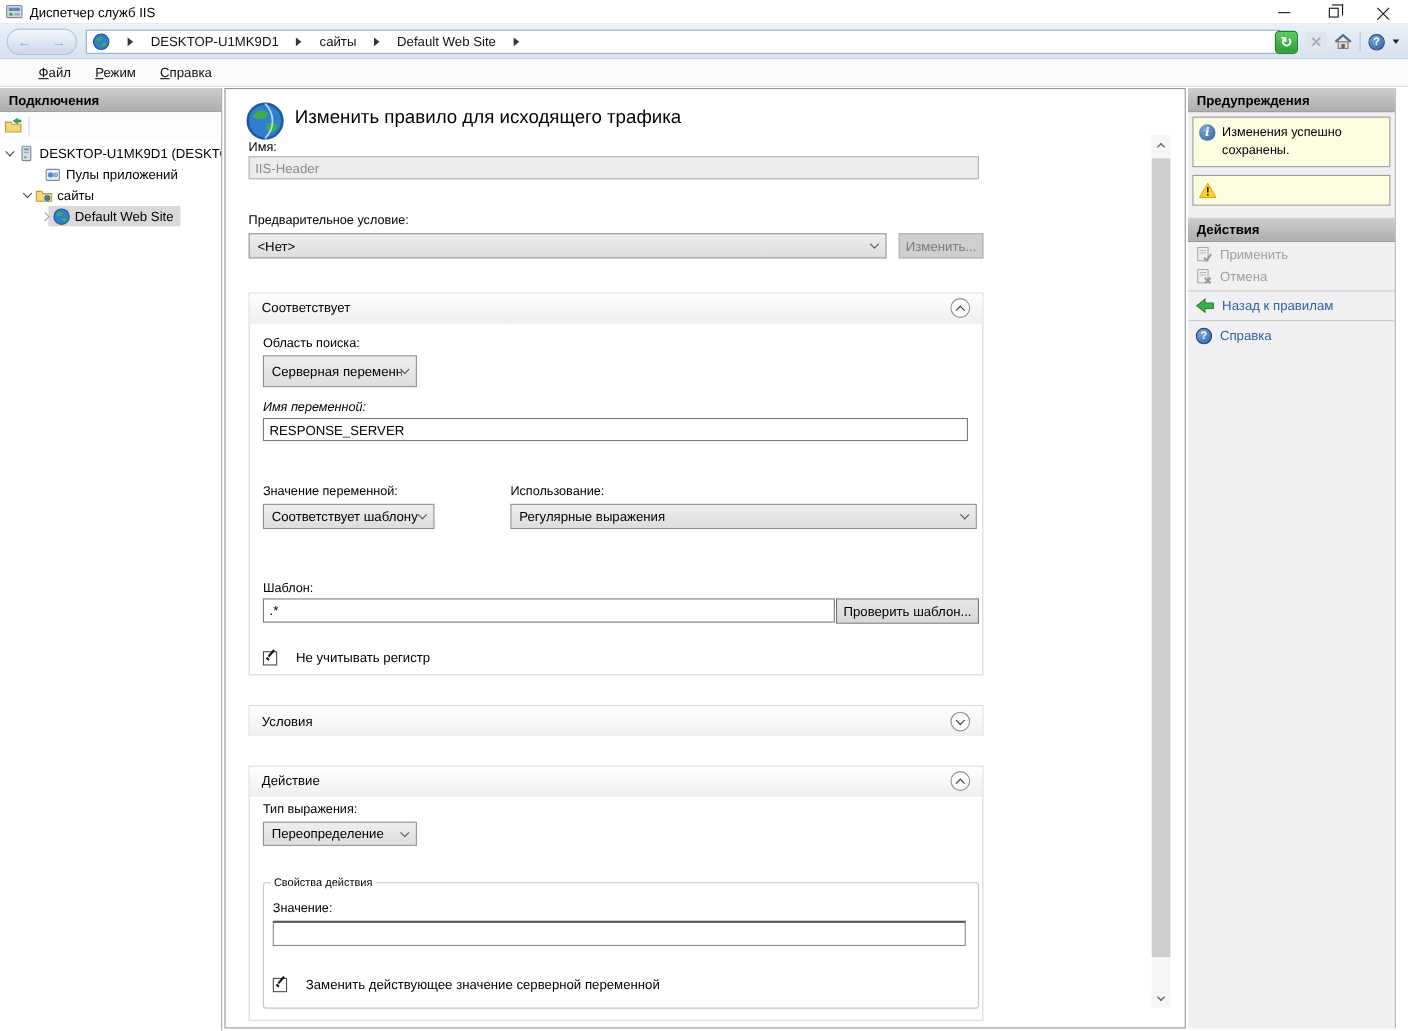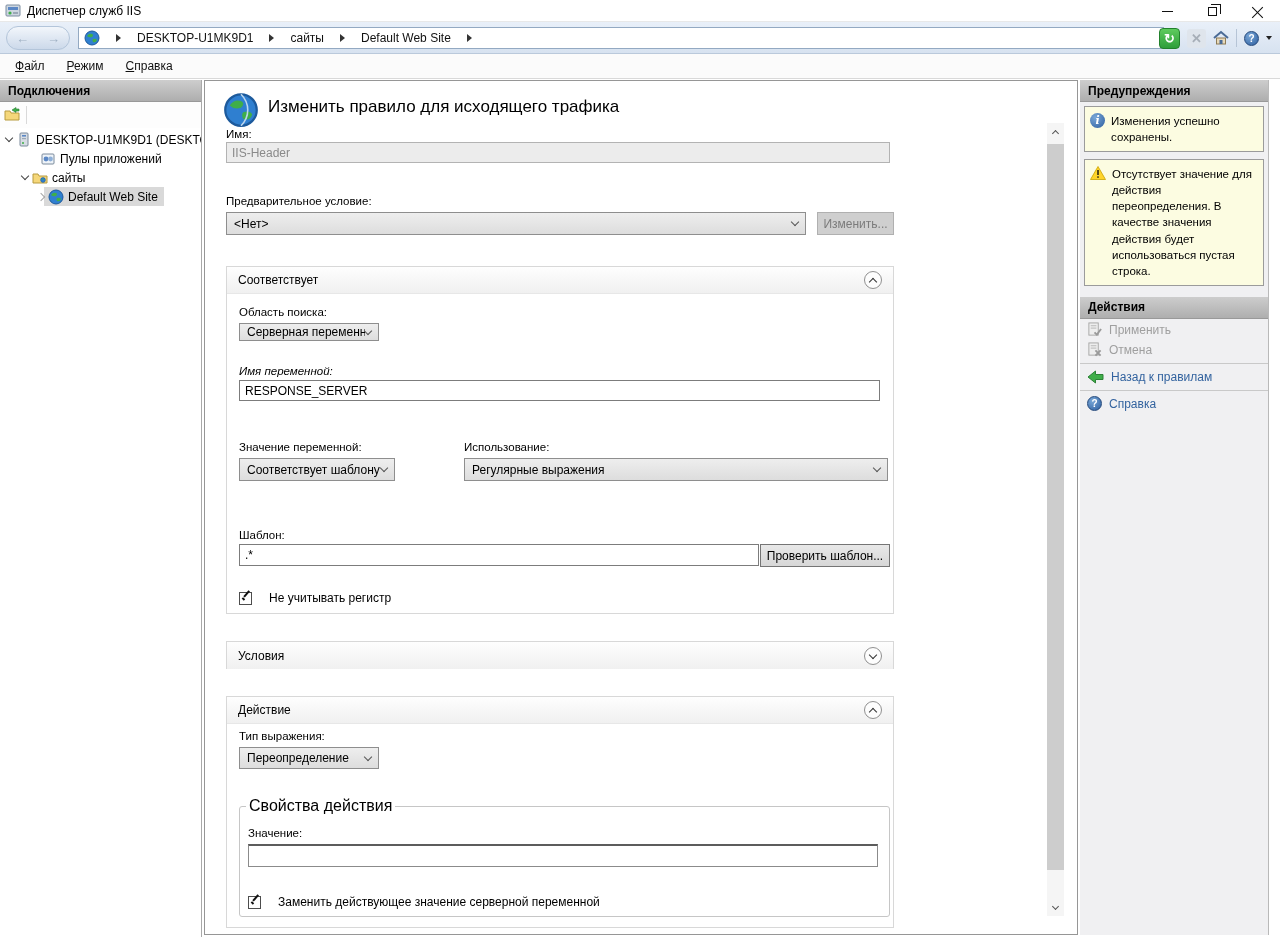--- a/index.html
+++ b/index.html
@@ -27,21 +27,21 @@
   .address-input { position:absolute; left:78px; top:5px; width:1086px; height:22px; background:#fff; border:1px solid #93a9c2; display:flex; align-items:center; padding-left:5px; gap:16px; }
   .crumb { font-size:12px; color:#111; }
   .tri-sep { width:0; height:0; border-left:5px solid #333; border-top:4px solid transparent; border-bottom:4px solid transparent; }
   .bar-icons { position:absolute; right:8px; top:5px; height:22px; display:flex; align-items:center; gap:7px; }
   .bar-sep { width:1px; height:18px; background:#b6c4d6; }
   .refresh-btn { width:21px; height:21px; border-radius:4px; background:linear-gradient(#5ecb5e,#2e9e3a); border:1px solid #22812c; color:#fff; font-size:13px; font-weight:bold; display:flex; align-items:center; justify-content:center; }
   .stop-btn { width:19px; height:19px; border-radius:3px; background:#dfe5ec; color:#a7afb8; font-size:13px; font-weight:bold; display:flex; align-items:center; justify-content:center; }
   .caret-down { width:0; height:0; border-top:4px solid #222; border-left:3.5px solid transparent; border-right:3.5px solid transparent; }
 
   
-  .menubar { position:absolute; top:54px; left:0; right:0; height:25px; background:#fbfbfb; border-bottom:1px solid #d9d9d9; display:flex; align-items:center; padding-left:4px;text-align:right; }
+  .menubar { position:absolute; top:54px; left:0; right:0; height:25px; background:#fbfbfb; border-bottom:1px solid #d9d9d9; display:flex; align-items:center; padding-left:24px;text-align:right; }
   .menu-item { font-size:12px; color:#111; padding:3px 11px; }
 
   
   .content { position:absolute; top:79px; left:0; right:0; bottom:0; background:#fff; }
 
   .panel-header { height:22px; background:linear-gradient(#cdcdcd,#aeaeae); border-bottom:1px solid #999; display:flex; align-items:center; padding:0 8px; font-size:12px; font-weight:bold; color:#000; }
 
   
   .left-panel { position:absolute; left:0; top:1px; bottom:0; width:202px; border-right:1px solid #a9a9a9; background:#fff; }
   .lp-toolbar { height:26px; background:#fdfdfd; display:flex; align-items:center; padding-left:4px; }
@@ -71,21 +71,21 @@
   .circle-btn .chev { border-color:#333; }
   .circle-btn .chev.up { transform:rotate(225deg); margin-top:3px; }
   .circle-btn .chev.down { margin-top:-2px; }
 
   .checkbox { position:absolute; display:flex; align-items:center; gap:17px; font-size:12px; }
   .cb-box { width:13px; height:13px; border:1px solid #4d4d4d; background:#fff; position:relative; flex:none; }
   .cb-box.checked::before { content:""; position:absolute; left:2px; top:5px; width:3px; height:1.8px; background:#111; transform:rotate(45deg); }
   .cb-box.checked::after { content:""; position:absolute; left:3.5px; top:3px; width:8px; height:1.8px; background:#111; transform:rotate(-50deg); transform-origin:left center; }
 
   fieldset.props { position:absolute; border:1px solid #c6c6c6; border-radius:3px; background:#fff; }
-  fieldset.props legend { font-size:16px; margin-left:6px; padding:0 3px; }
+  fieldset.props legend { font-size:10px; margin-left:6px; padding:0 3px; }
 
   
   .sb { position:absolute; right:13px; top:42px; width:17px; height:793px; background:#f5f5f5; }
   .sb-arrow { position:absolute; left:0; width:17px; height:17px; display:flex; align-items:center; justify-content:center; background:#f5f5f5; }
   .sb-arrow .chev { border-color:#555; width:5px; height:5px; }
   .sb-arrow .chev.up { transform:rotate(225deg); margin-top:3px; }
   .sb-thumb { position:absolute; left:0; top:21px; width:17px; height:726px; background:#cdcdcd; }
 
   
   .right-panel { position:absolute; left:1080px; top:1px; width:189px; bottom:2px; background:#f0f0f2; border-right:1px solid #b9b9b9; }
@@ -241,21 +241,21 @@
     <div class="btn disabled" style="left:612px; top:131px; width:77px;">Изменить...</div>
 
     <div class="section" style="top:185px; height:348px;">
       <div class="section-header">
         <span>Соответствует</span>
         <span class="circle-btn">
             <span class="chev up"></span>
           </span>
       </div>
       <div class="lbl" style="left:12px; top:39px;">Область поиска:</div>
-      <div class="combo" style="left:12px; top:56px; width:140px; height:18px;">
+      <div class="combo" style="left:12px; top:56px; width:140px; height:29px;">
         <span style="overflow:hidden; white-space:nowrap;">Серверная переменн</span>
         <span class="cchev"></span>
       </div>
       <div class="lbl" style="left:12px; top:98px;font-style:italic;">Имя переменной:</div>
       <input class="txt" style="left: 12px; top: 113px; width: 641px; height: 21px;" value="RESPONSE_SERVER">
 
       <div class="lbl" style="left:12px; top:174px;">Значение переменной:</div>
       <div class="lbl" style="left:237px; top:174px;">Использование:</div>
       <div class="combo" style="left:12px; top:191px; width:156px;">
         <span>Соответствует шаблону</span>
@@ -326,21 +326,20 @@
       <span class="info-icon">i</span>
       <span>Изменения успешно сохранены.</span>
     </div>
 
     <div class="alert-box warn">
       <svg style="width:16px; height:14px; flex:none;" viewBox="0 0 16 14">
         <path d="M8 0.5 L15.5 13.5 L0.5 13.5 Z" fill="#ffd42a" stroke="#c9a200" stroke-width="0.8"></path>
         <rect x="7.3" y="4" width="1.4" height="5" fill="#111"></rect>
         <rect x="7.3" y="10.3" width="1.4" height="1.5" fill="#111"></rect>
       </svg>
-      <span>Отсутствует значение для действия переопределения. В качестве значения действия будет использоваться пустая строка.</span>
     </div>
 
     <div class="panel-header">Действия</div>
 
     <div style="padding-top:1px;">
       <div class="action-item disabled">
         <svg style="width:15px; height:15px;" viewBox="0 0 16 16">
           <rect x="2" y="1" width="10" height="13" fill="#eee" stroke="#a6a6a6"></rect>
           <line x1="4" y1="4" x2="10" y2="4" stroke="#b5b5b5"></line>
           <line x1="4" y1="6.5" x2="10" y2="6.5" stroke="#b5b5b5"></line>

